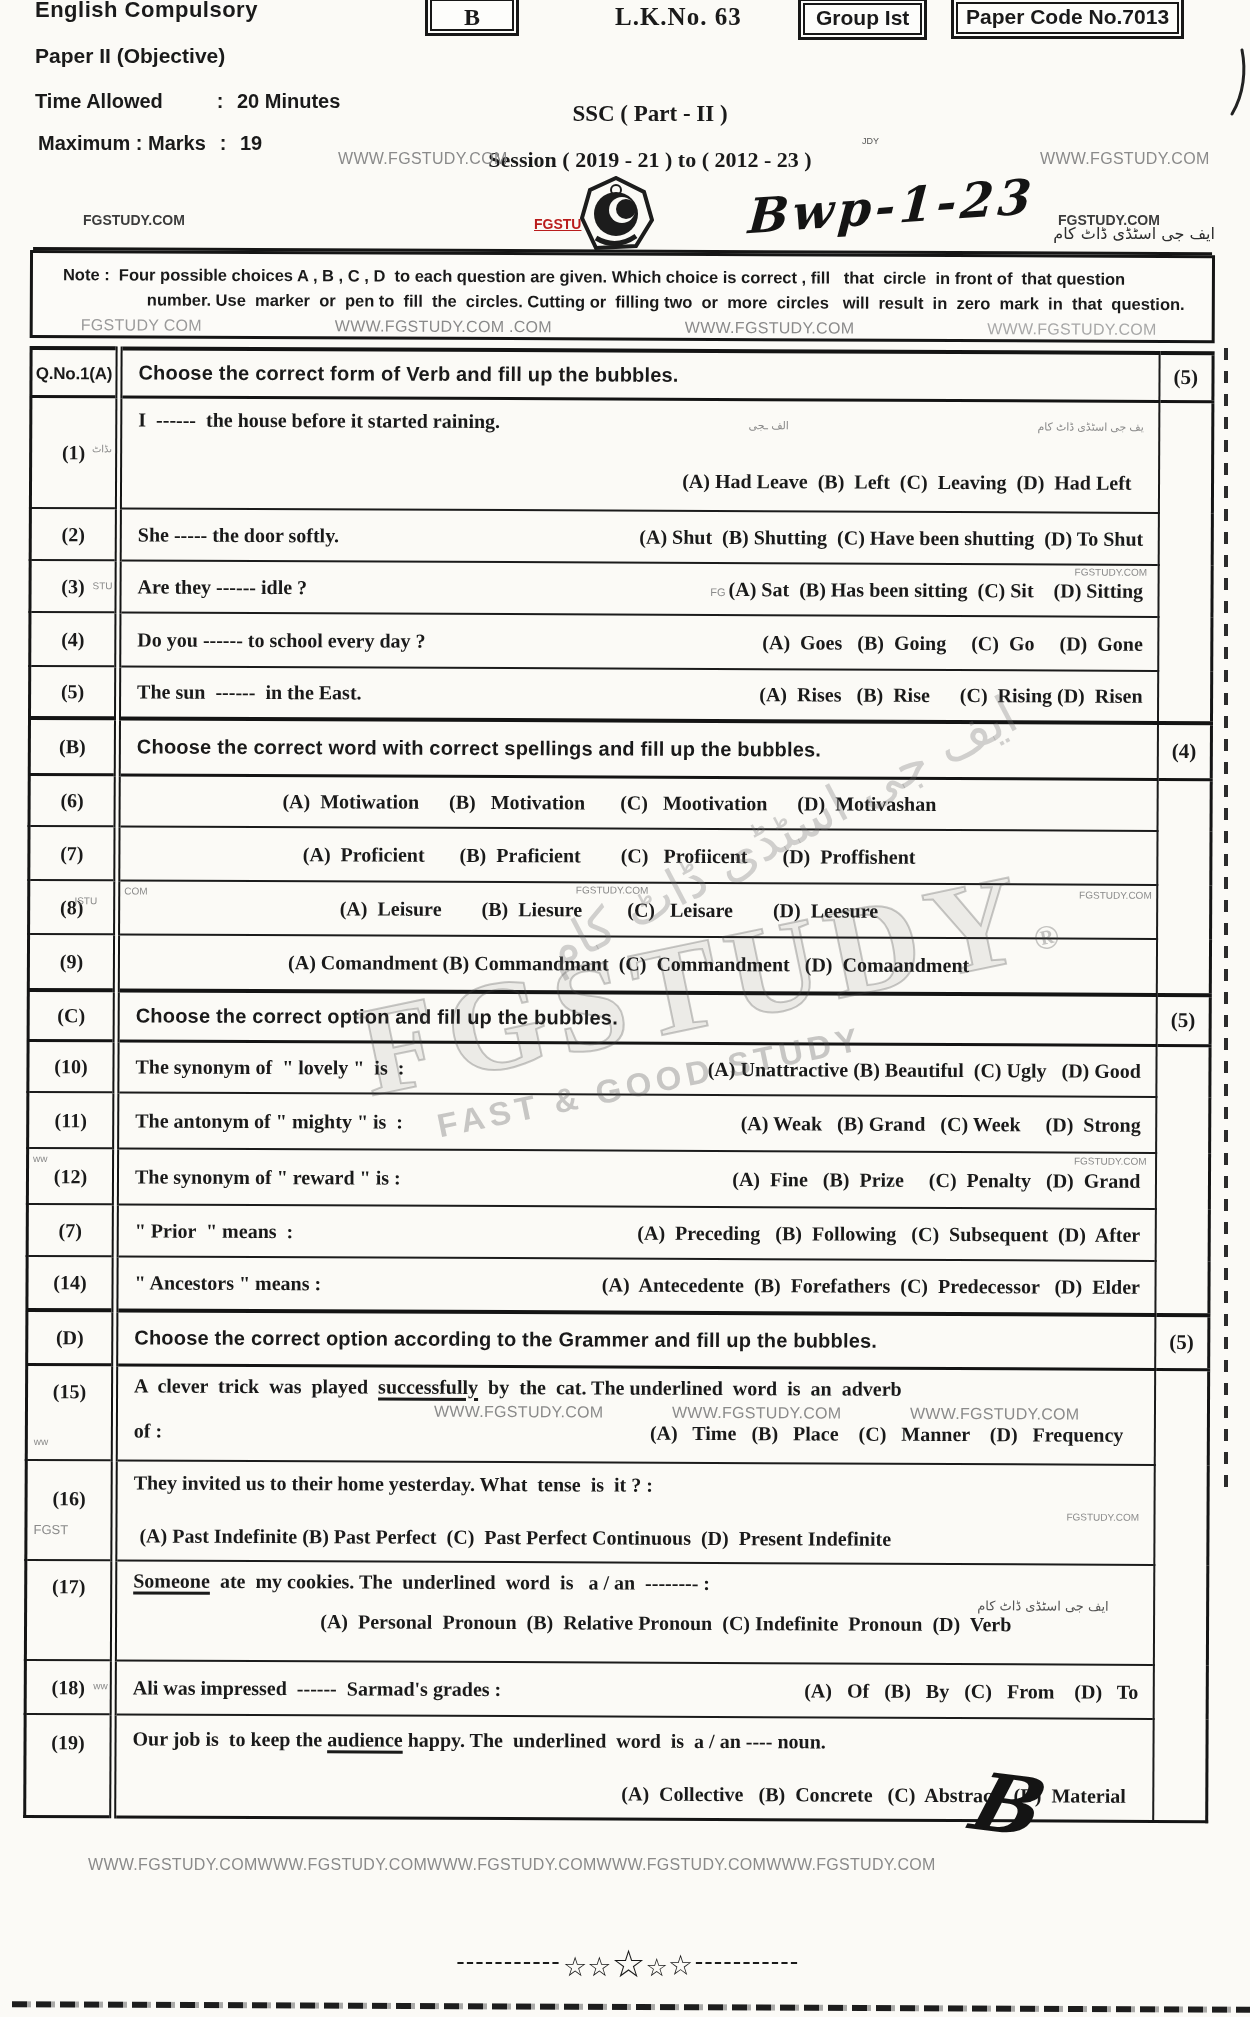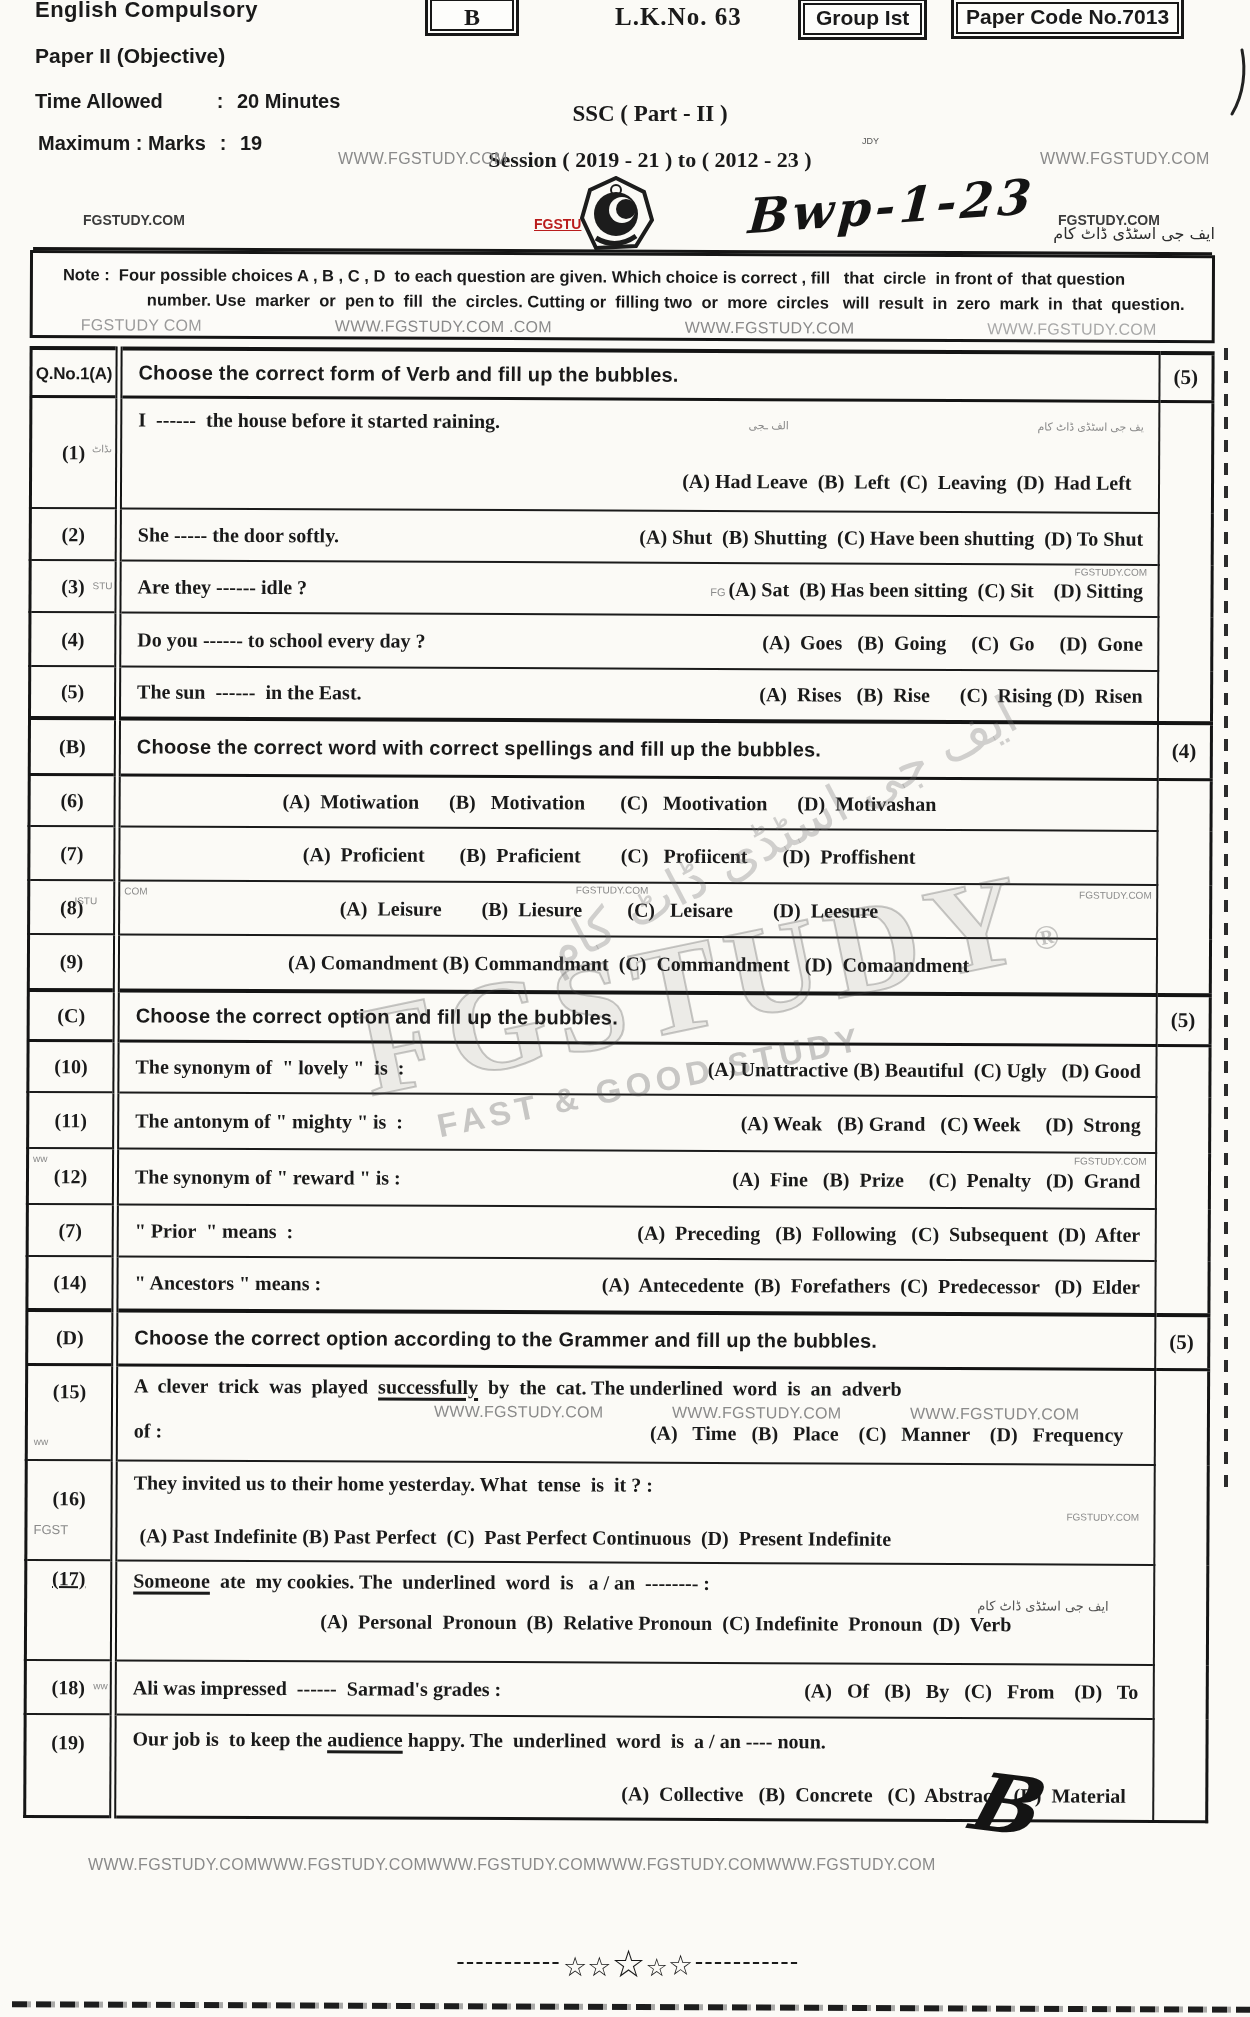--- a/index.html
+++ b/index.html
@@ -324,21 +324,21 @@
       <tr style="height:100px;">
         <td class="num" style="vertical-align:top;padding-top:26px;"><span>(16)</span><span class="mwm" style="left:6px;bottom:22px;font-size:13px;">FGST</span></td>
         <td class="q stk16" style="vertical-align:top;padding-top:10px;">
           <span class="wm-abs" style="right:14px;top:46px;">FGSTUDY.COM</span>
           <div class="l1" style="justify-content:flex-start;"><span>They invited us to their home yesterday. What  tense  is  it ? :</span></div>
           <div class="l2 start"><span>(A) Past Indefinite (B) Past Perfect  (C)  Past Perfect Continuous  (D)  Present Indefinite</span></div>
         </td>
       </tr>
 
       <tr style="height:100px;">
-        <td class="num" style="vertical-align:top;padding-top:6px;text-decoration:underline;"><span>(17)</span></td>
+        <td class="num" style="vertical-align:top;padding-top:14px;"><span>(17)</span></td>
         <td class="q stk17" style="vertical-align:top;padding-top:8px;">
           <div class="l1" style="justify-content:flex-start;"><span><span class="u">Someone</span><span>  ate  my cookies. The  underlined  word  is   a / an  -------- :</span></span></div>
           <div class="wmrow urdu-row">
                 <span class="wmtxt urdu" style="font-size:13px;color:#555;">ایف جی اسٹڈی ڈاٹ کام</span>
               </div>
           <div class="l2 center"><span>(A)  Personal  Pronoun  (B)  Relative Pronoun  (C) Indefinite  Pronoun  (D)  Verb</span></div>
         </td>
       </tr>
 
       <tr style="height:54px;">

